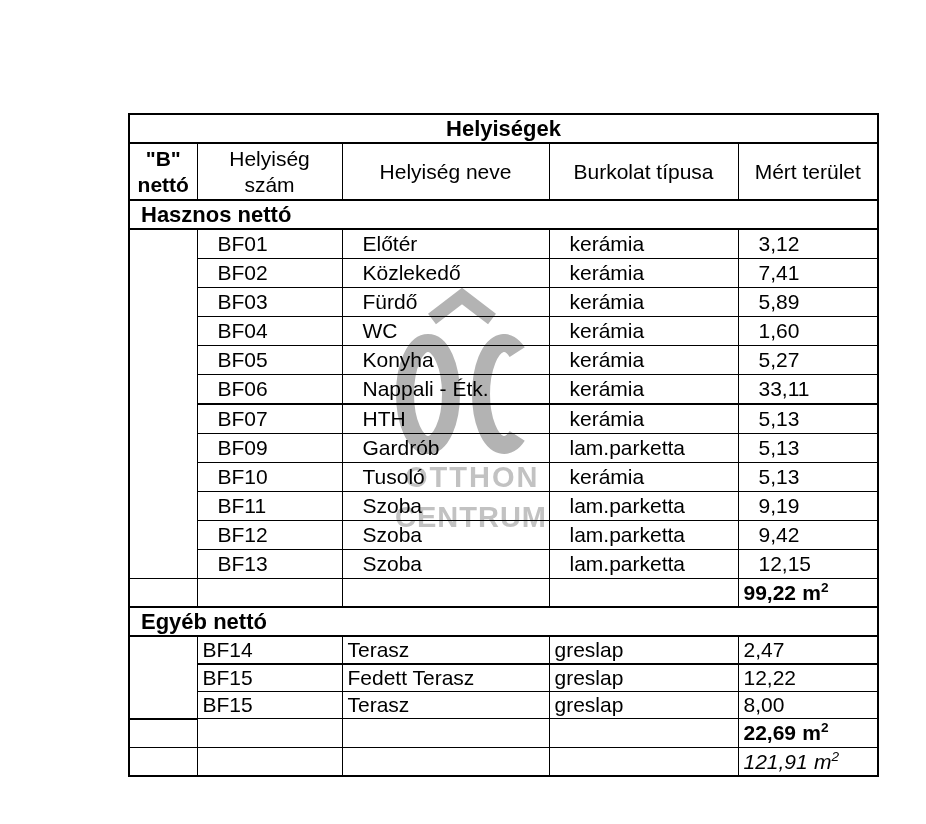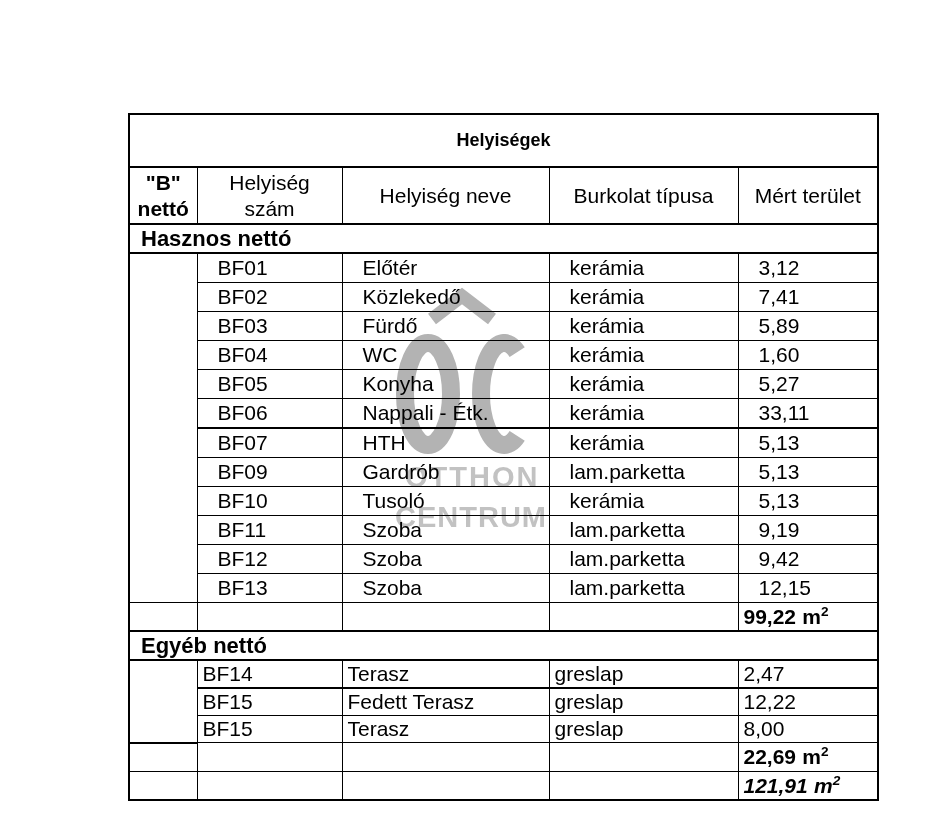--- a/index.html
+++ b/index.html
@@ -37,22 +37,22 @@
     padding:0 0 0 5px;
     font-size:21px;
     vertical-align:middle;
     overflow:hidden;
     white-space:nowrap;
   }
   tr.title-row td{
     height:27px;
     text-align:center;
     font-weight:bold;
-    font-size:18px;
-    padding:12px;
+    font-size:22px;
+    padding:0;
     border-bottom:2px solid #000;
   }
   tr.header-row td{
     height:55px;
     text-align:center;
     padding:0;
     line-height:26px;
     border-bottom:2px solid #000;
   }
   tr.header-row td.hdr-b{font-weight:bold;}
@@ -61,21 +61,21 @@
     font-weight:bold;
     font-size:22px;
     padding-left:11px;
     border-top:2px solid #000;
     border-bottom:2px solid #000;
   }
   tr.data-row td{height:28px;padding-left:20px;}
   tr.data-row-s td{height:26px;}
   tr.thick-below td{border-bottom:2px solid #000;}
   tr.subtotal-row td{height:27px;font-weight:bold;}
-  tr.grand-row td{height:27px;font-weight:bold;font-style:italic;}
+  tr.grand-row td{height:27px;font-weight:normal;font-style:italic;}
   td .unit{margin-left:0.30em;}
   td sup{font-size:0.65em;}
 </style>
 </head>
 <body>
 
 <div class="page">
 
   <div class="watermark">
     <svg style="position:absolute;left:427px;top:286px;" width="70" height="40" viewBox="0 0 70 40">

